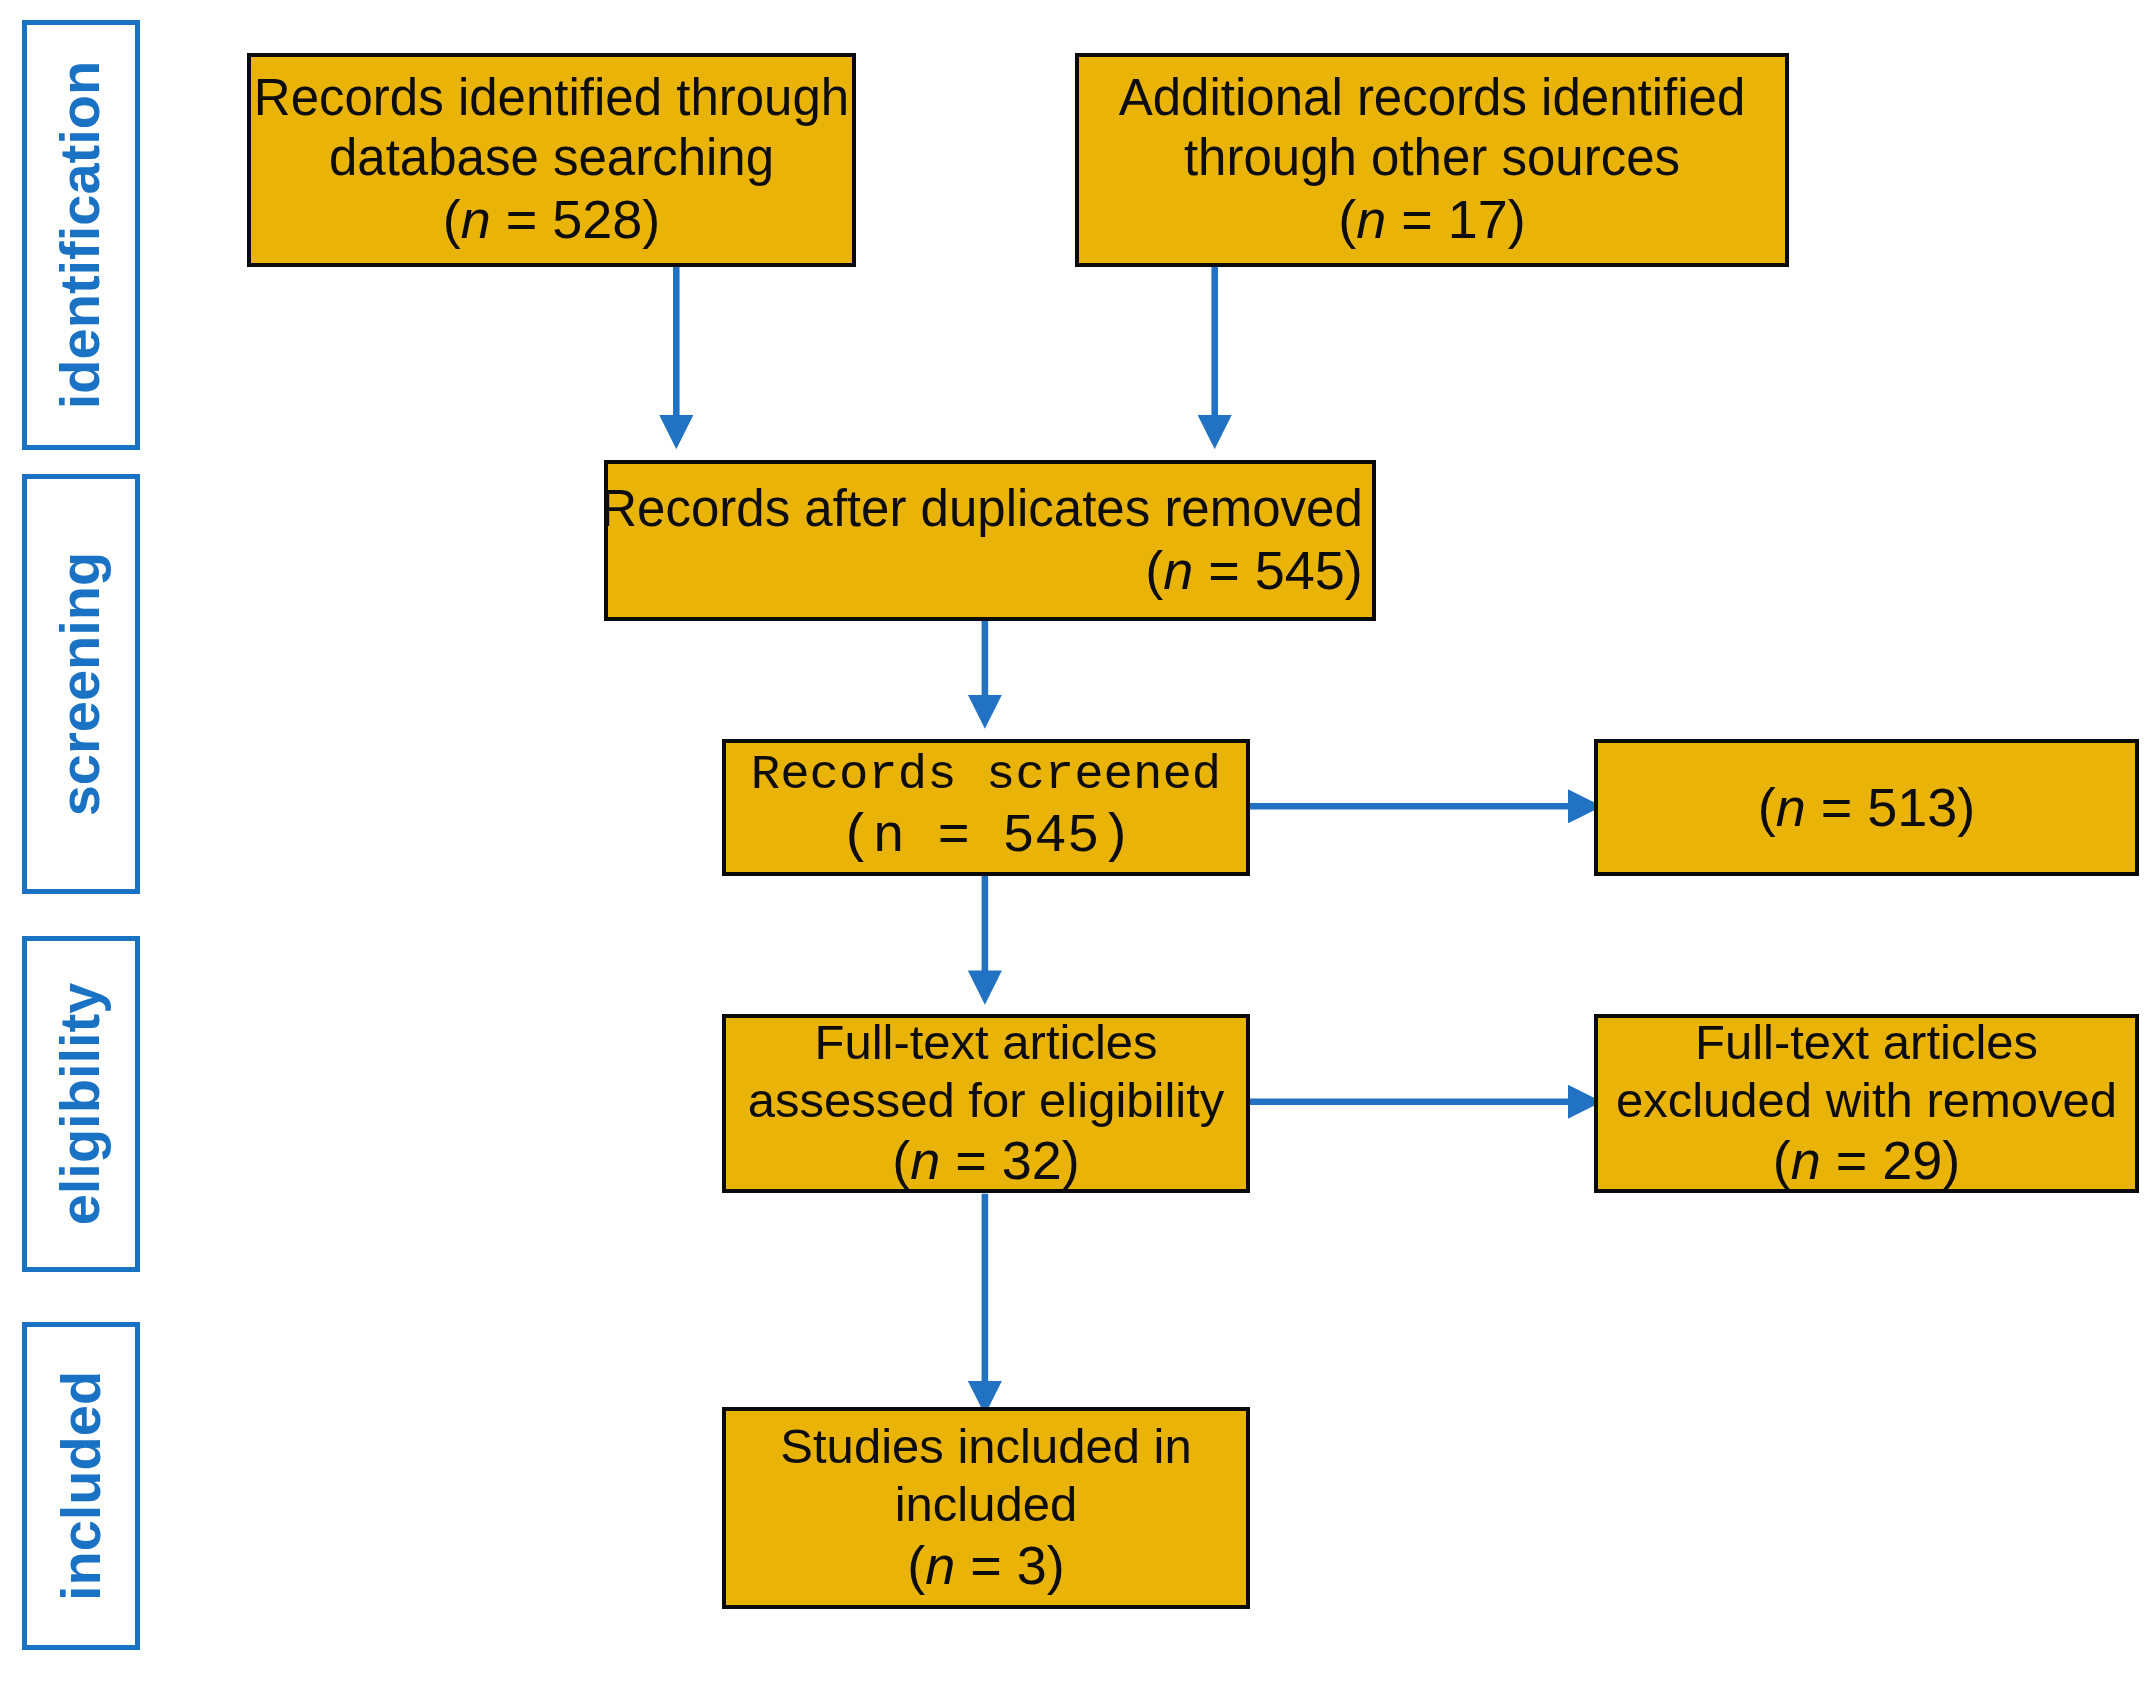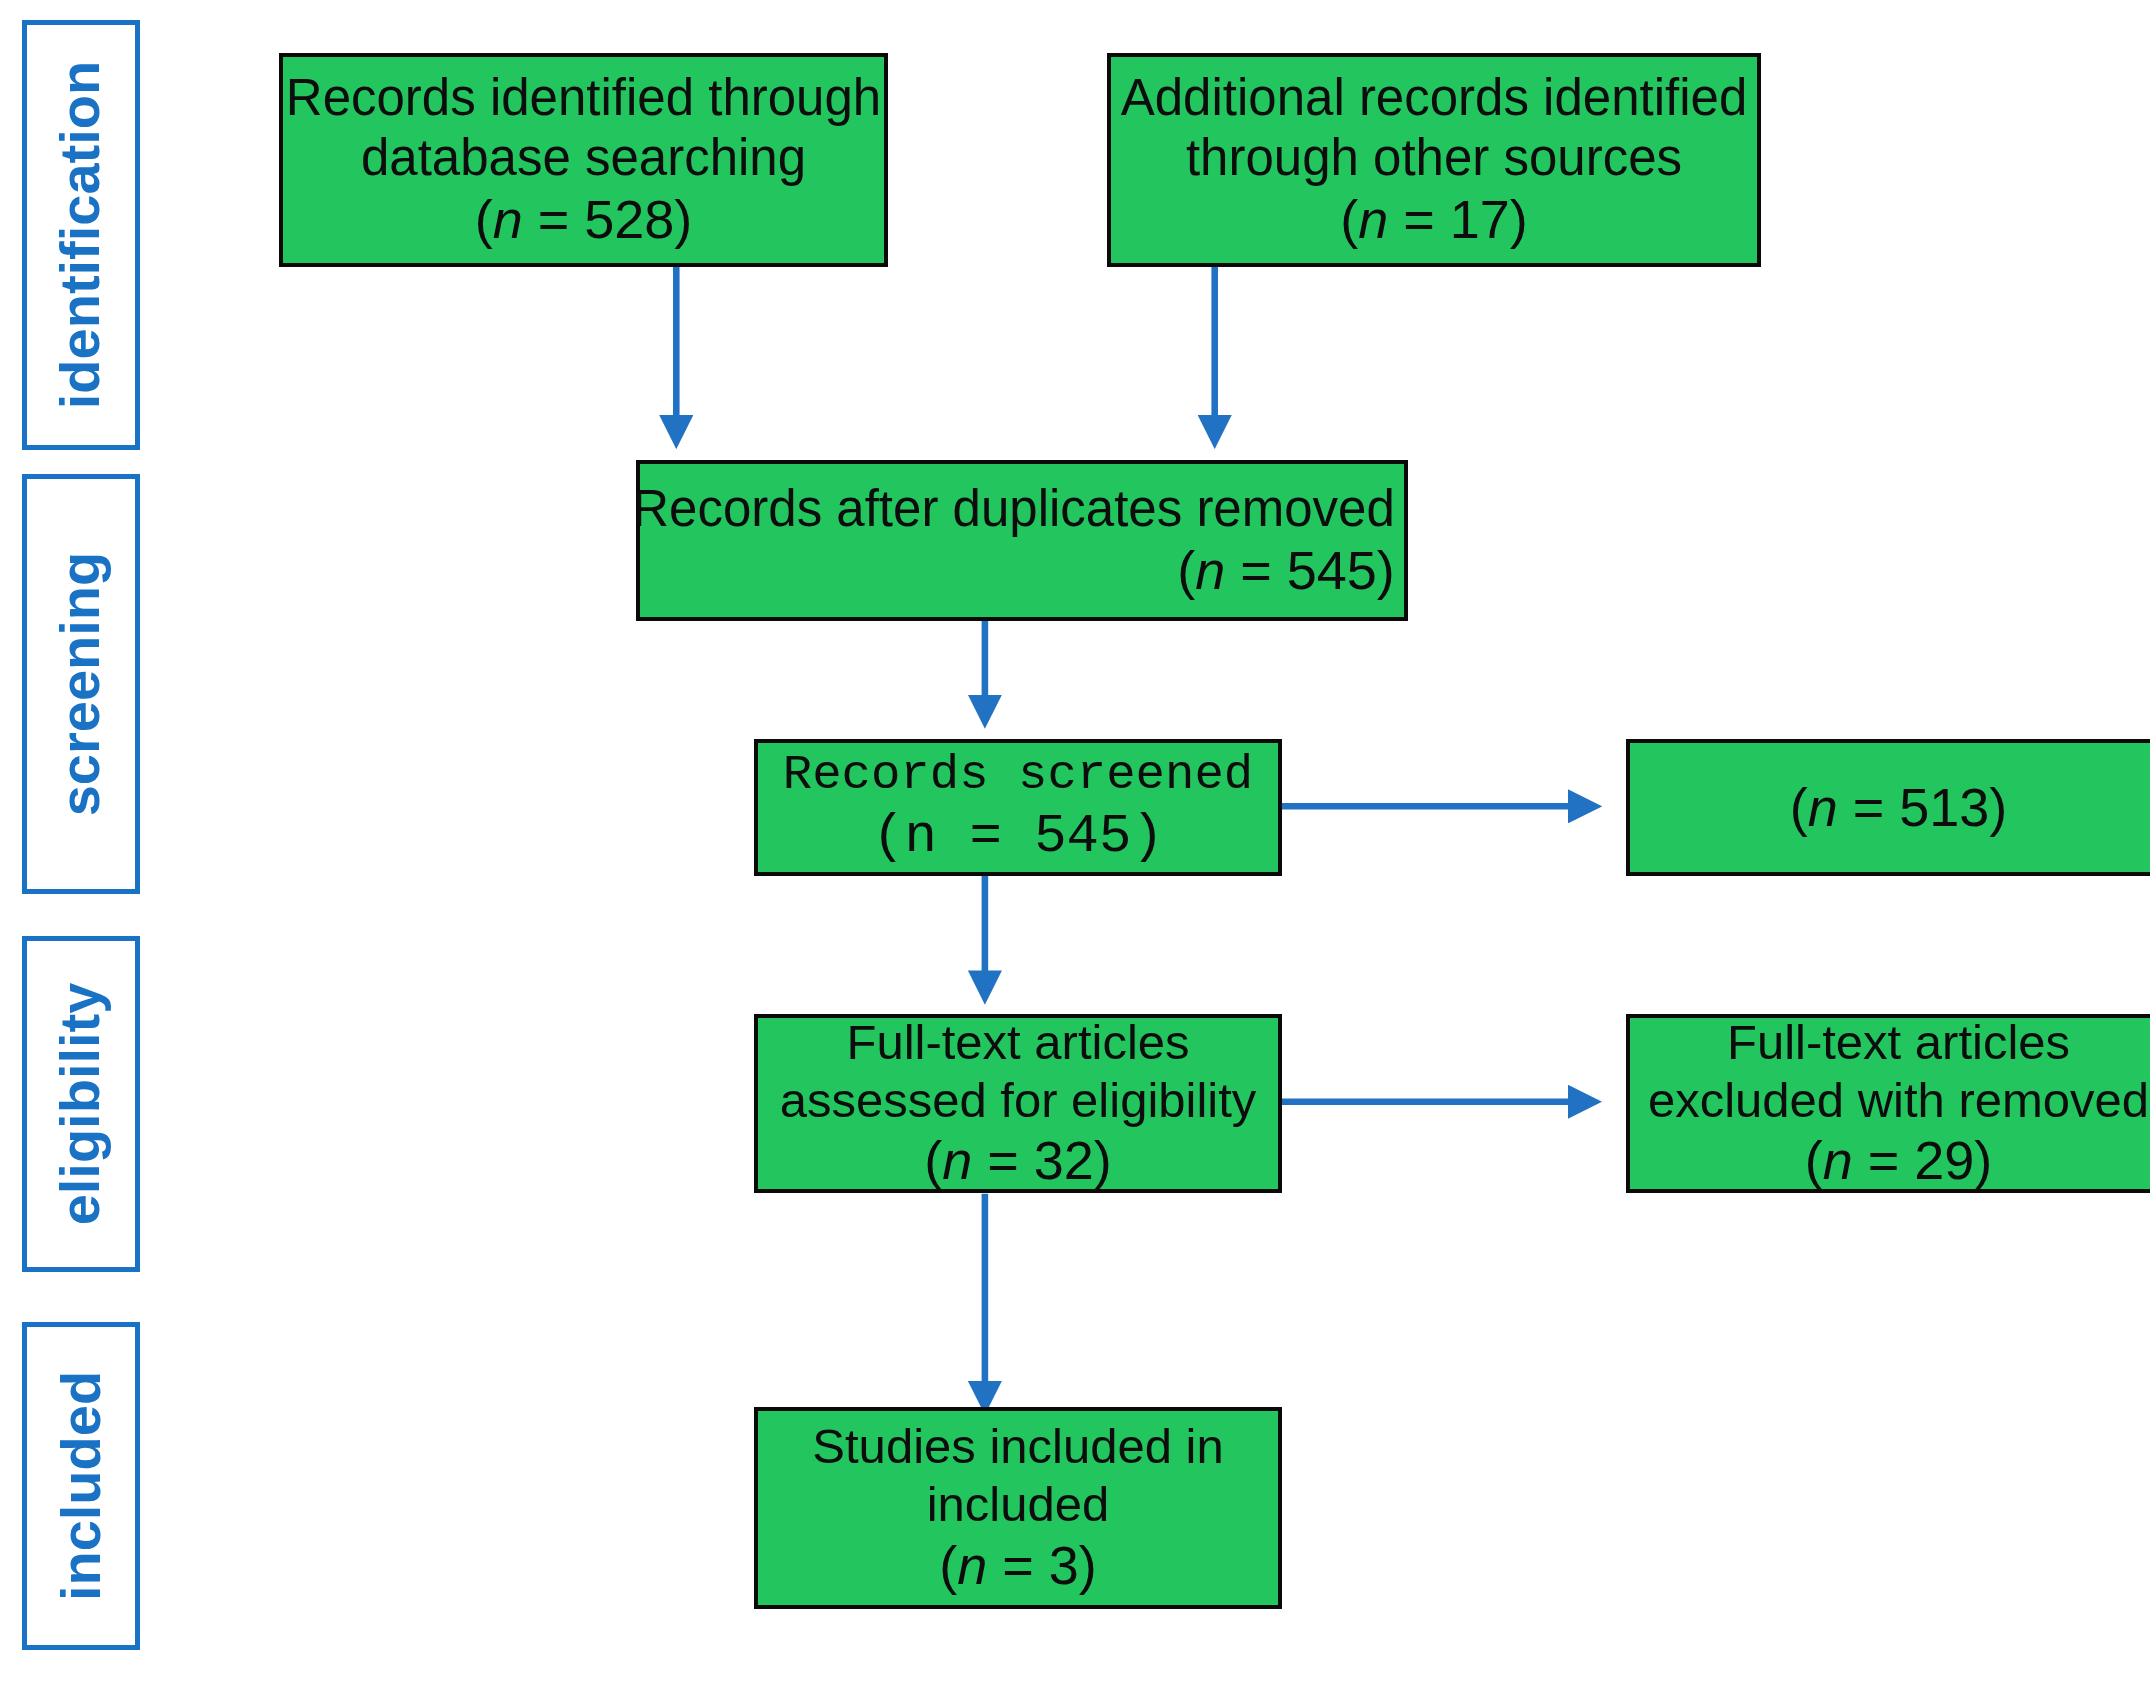--- a/index.html
+++ b/index.html
@@ -35,29 +35,28 @@
     font-weight: 700;
     letter-spacing: 0px;
     line-height: 1;
   }
 
   
   .flow-box {
     position: absolute;
     box-sizing: border-box;
     border: 4.6px solid #0a0a0a;
-    background: #22c55e;
+    background: #eab308;
     display: flex;
     flex-direction: column;
     align-items: center;
     justify-content: center;
     text-align: center;
     color: #0d0d0d;
     padding: 3.9px 9.2px;
-    margin-left: 32px;
   }
   .flow-box .line {
     font-size: 49px;
     line-height: 1.18;
     white-space: nowrap;
   }
   .flow-box.big .line { font-size: 51px; }
   .flow-box .nline {
     font-size: 54px;
     line-height: 1.18;
@@ -118,21 +117,21 @@
   </div>
 
   <div class="flow-box big" style="left:247px; top:53px; width:609px; height:214px;">
     <div class="line">Records identified through</div>
     <div class="line">database searching</div>
     <div class="nline">
       <span>(</span><span class="nitalic">n</span><span> = </span><span>528</span><span>)</span>
     </div>
   </div>
 
-  <div class="flow-box big" style="left:1075px; top:53px; width:654px; height:214px;">
+  <div class="flow-box big" style="left:1075px; top:53px; width:714px; height:214px;">
     <div class="line">Additional records identified</div>
     <div class="line">through other sources</div>
     <div class="nline">
       <span>(</span><span class="nitalic">n</span><span> = </span><span>17</span><span>)</span>
     </div>
   </div>
 
   <div class="flow-box big" style="left:604px; top:460px; width:772px; height:161px;align-items:flex-end;">
     <div class="line">Records after duplicates removed</div>
     <div class="nline">

